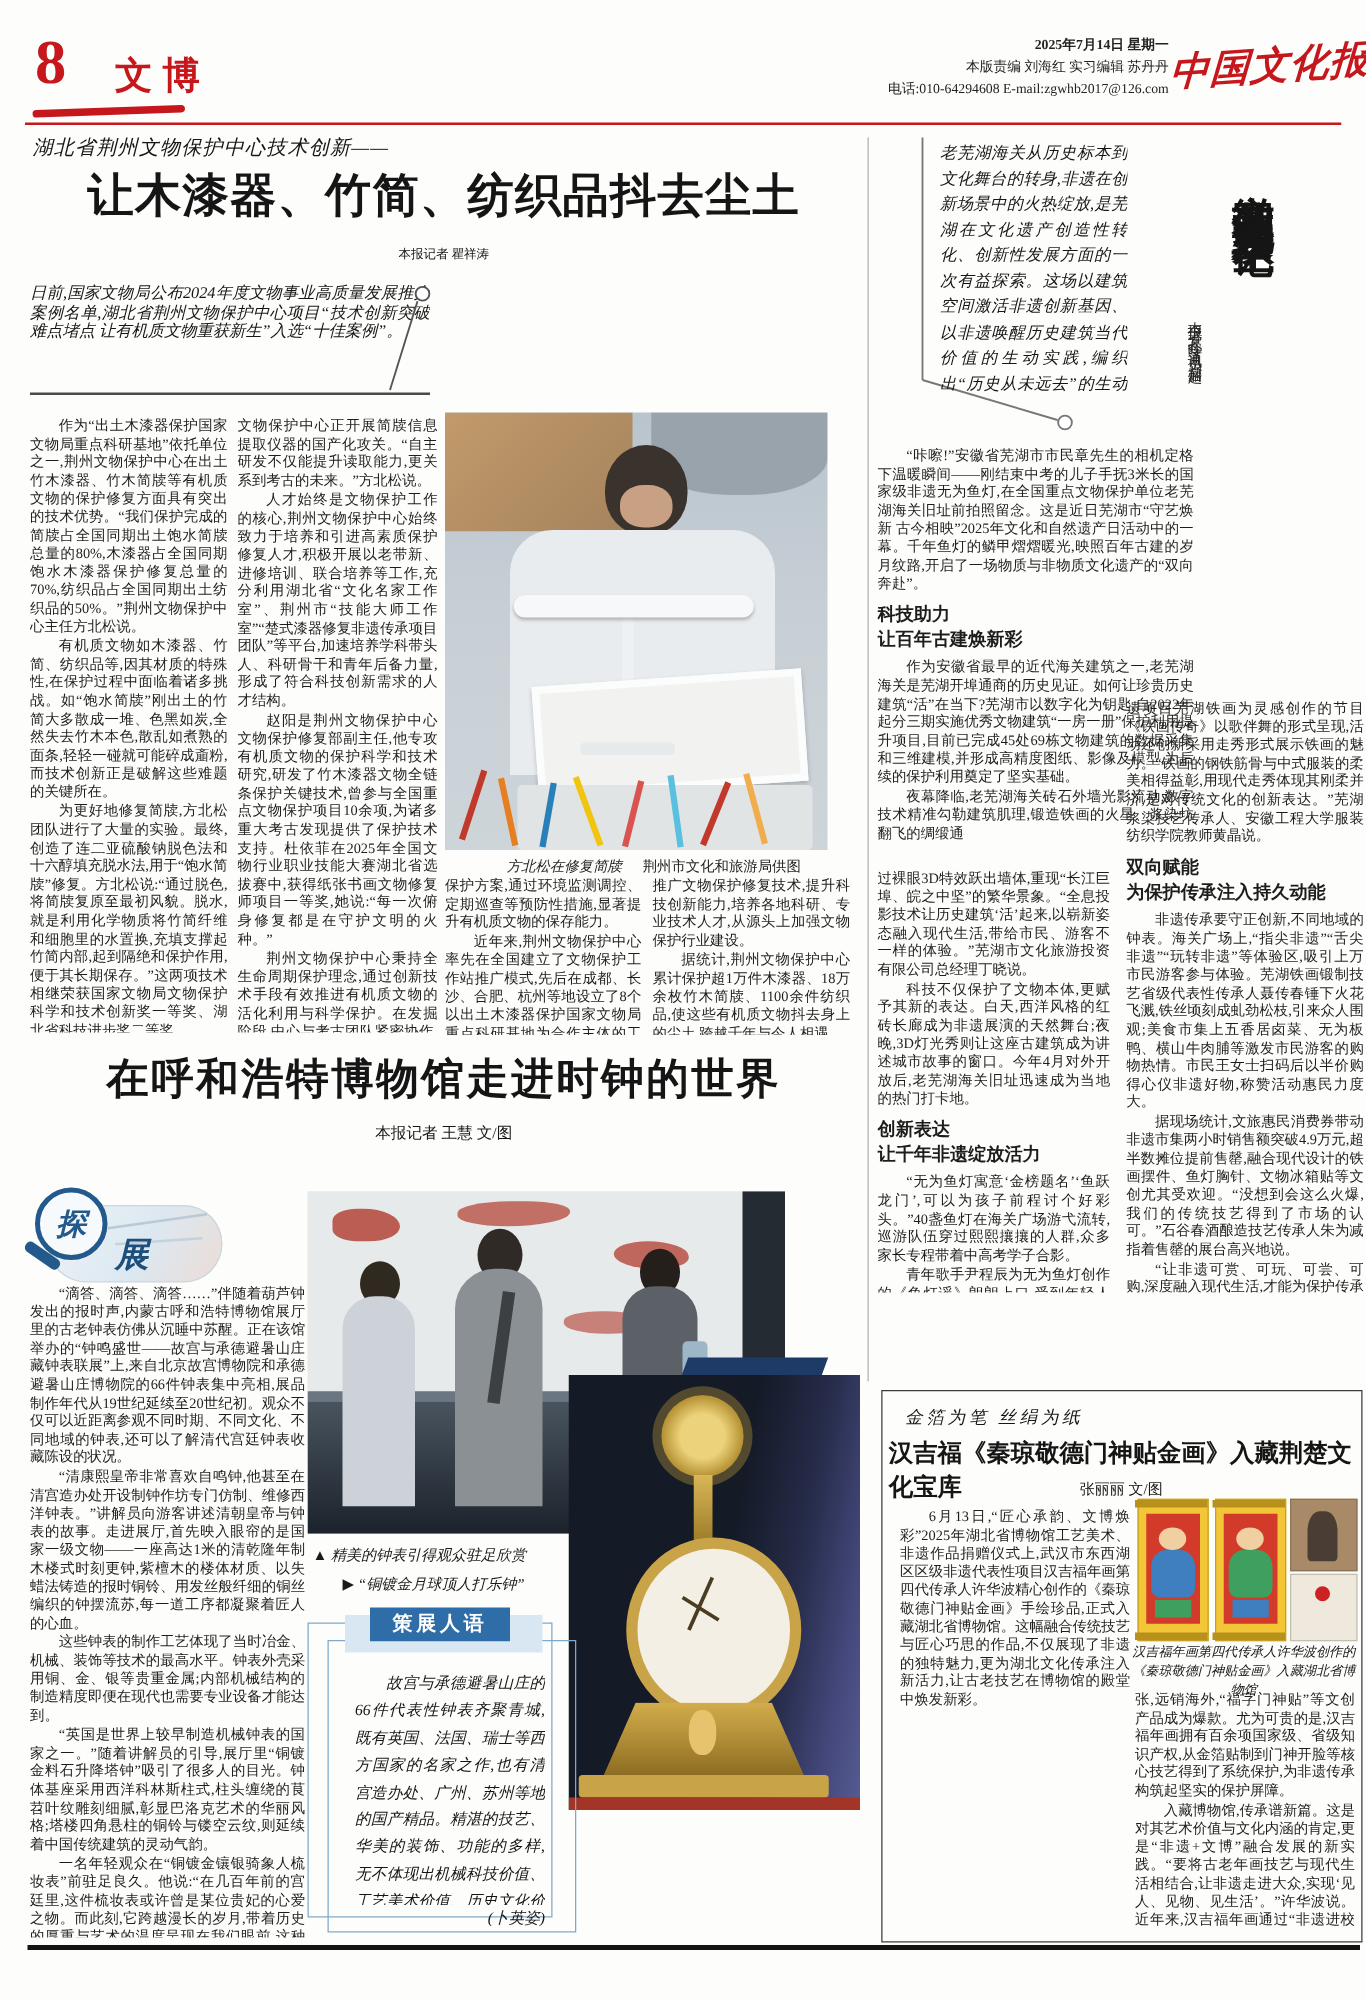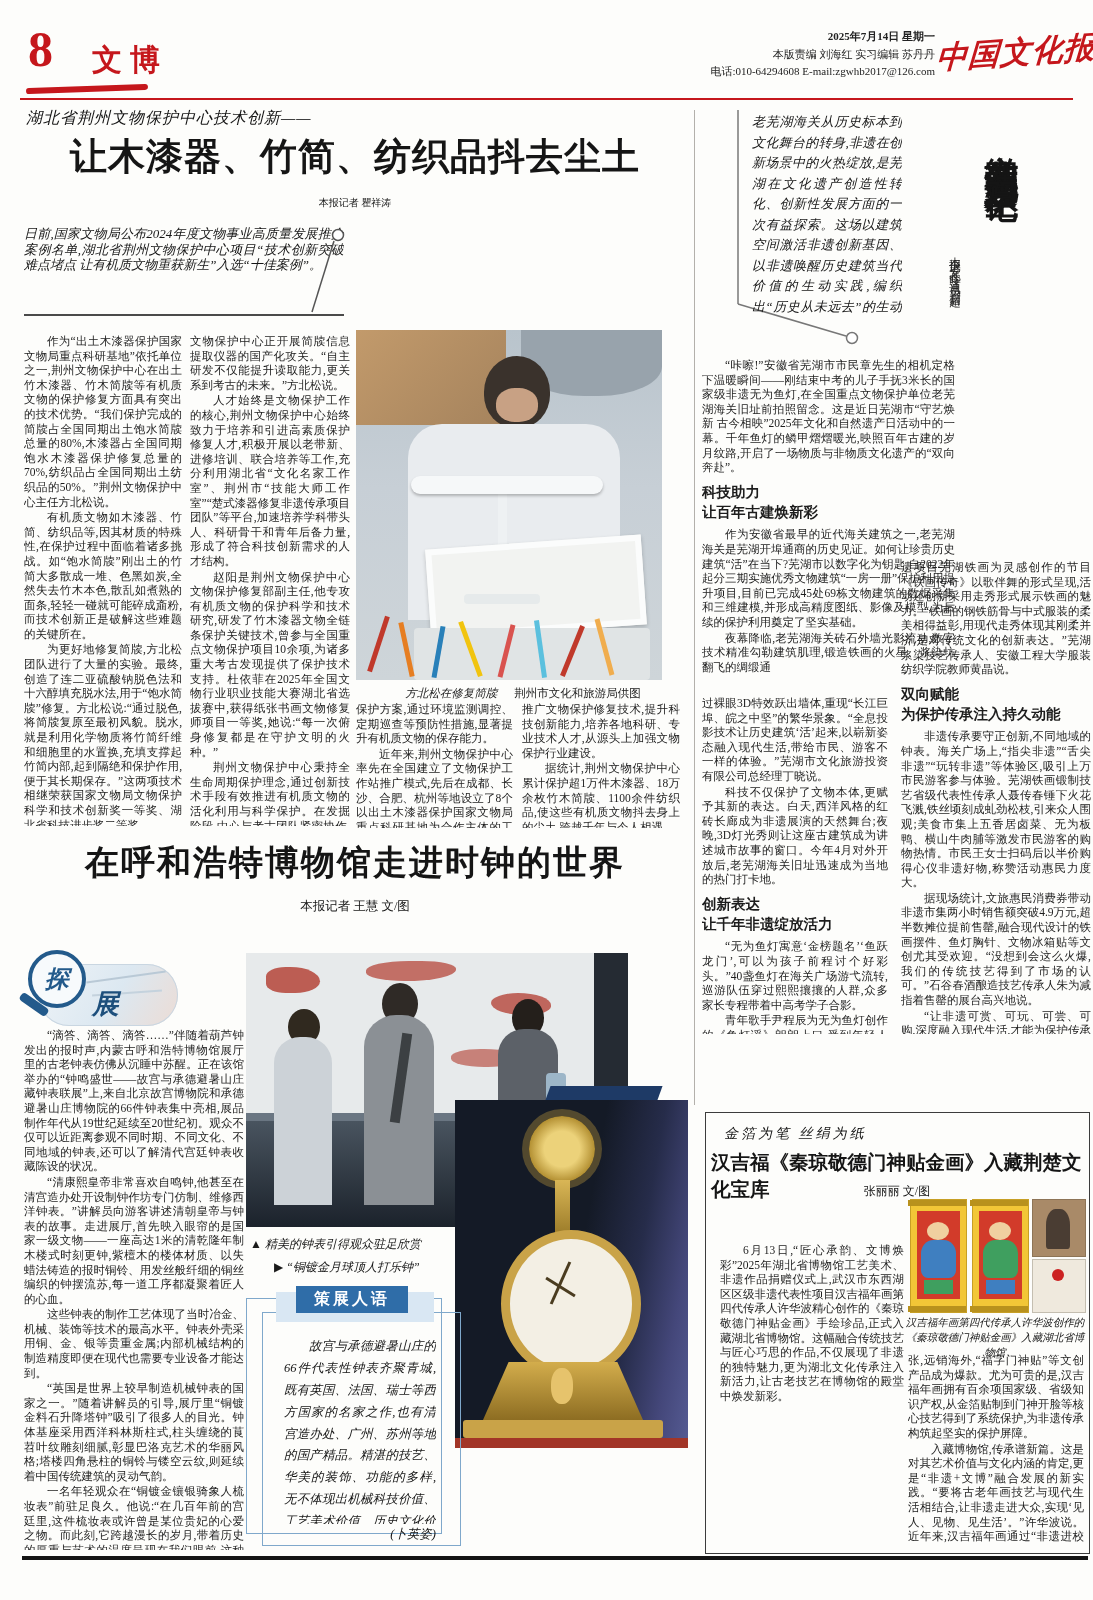--- a/index.html
+++ b/index.html
@@ -113,21 +113,21 @@
                 font-family:"Liberation Sans","DejaVu Sans",sans-serif;}
   #curator .ctext{position:absolute;left:38px;top:52px;width:152px;height:188px;font-size:12.5px;line-height:1.75;
                   font-style:italic;text-align:justify;text-indent:2em;overflow:hidden;}
   #curator .csig{position:absolute;left:38px;top:242px;width:152px;text-align:right;font-size:12.5px;font-style:italic;}
   
   #a4{left:705px;top:1112px;width:383px;height:440px;border:1px solid #3c3c3c;}
   #a4 .in{position:absolute;}
   .a4-kicker{left:18px;top:12px;font-size:14px;letter-spacing:3px;}
   .a4-title{left:5px;top:36px;width:372px;text-align:left;font-size:19.5px;font-weight:bold;}
   .a4-byline{left:5px;top:70px;width:372px;text-align:center;font-size:12px;}
-  .a4-col1{left:14px;top:94px;width:184px;height:334px;margin-top:36px;}
+  .a4-col1{left:14px;top:94px;width:184px;height:334px;}
   .a4-col2{left:202px;top:240px;width:176px;height:190px;}
   .a4-caption{left:198px;top:202px;width:182px;text-align:center;font-size:10.5px;line-height:1.45;}
   .scroll{position:absolute;background:#f2c637;border:1px solid #c79f25;}
   .scroll i{position:absolute;display:block;}
   .sc-roll{left:-3px;width:106%;height:6px;background:#b8911d;}
   .sc-inner{left:6px;top:11px;width:43px;height:88px;background:#d23b2a;}
   .dg-face{left:16px;top:22px;width:22px;height:18px;background:#f0d0a0;border-radius:50%;}
   .dg-body{left:10px;top:40px;width:35px;height:38px;background:#3f7fc0;border-radius:35% 35% 20% 20%;}
   .dg-base{left:13px;top:80px;width:29px;height:14px;background:#3f9f5f;}
   .stack{position:absolute;}

